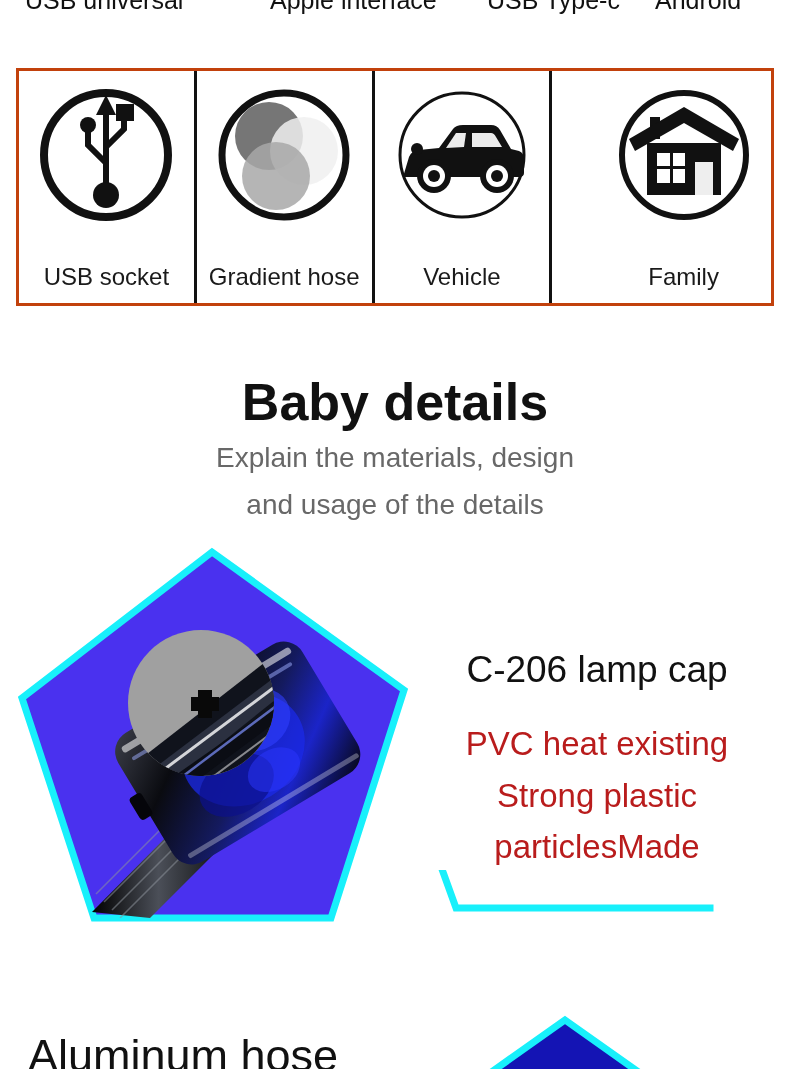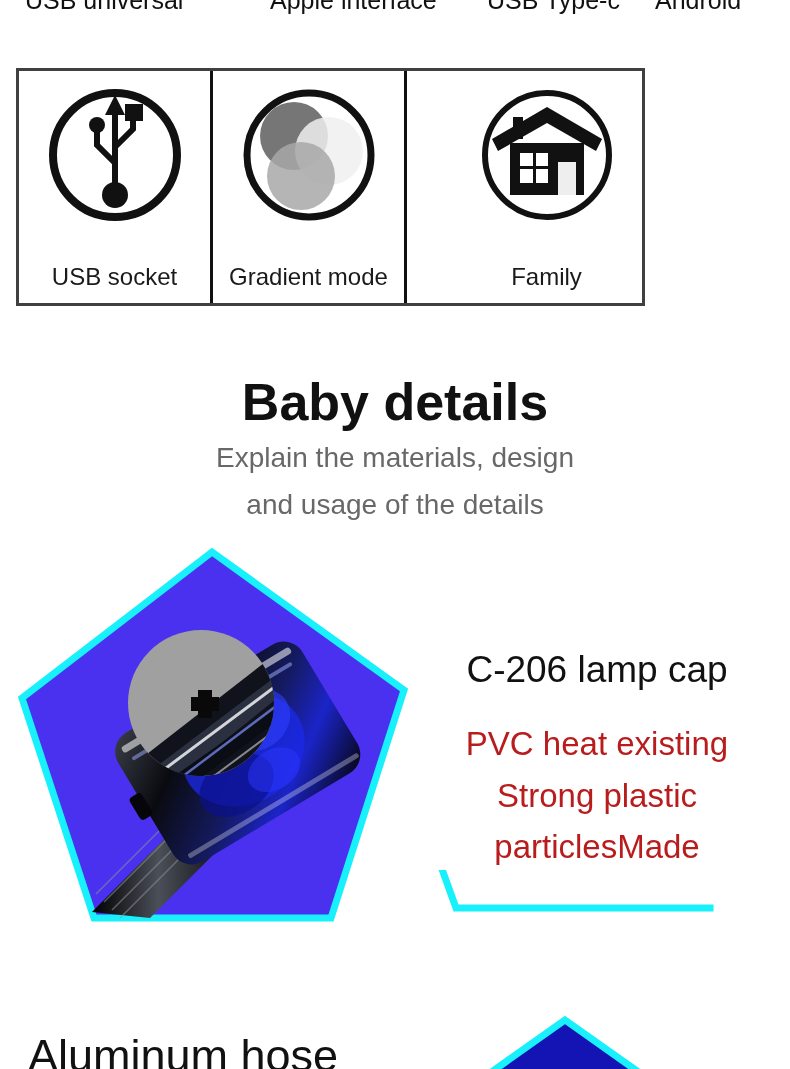--- a/index.html
+++ b/index.html
@@ -22,22 +22,22 @@
     font-family:"Liberation Sans", sans-serif;
   }
   .cl0 { left:25px; }
   .cl1 { left:270px; }
   .cl2 { left:487px; }
   .cl3 { left:655px; }
 
   
   .feature-table {
     position:absolute; left:16px; top:68px;
-    width:629px; height:238px;
-    border:3px solid #404040;
+    width:758px; height:238px;
+    border:3px solid #c2410c;
     display:flex;
   }
   .feature-cell {
     flex:1 1 0;
     border-right:3px solid #111;
     display:flex; flex-direction:column;
     align-items:center; justify-content:flex-start;
     padding-top:10px;
     position:relative;
     background:#fff;
@@ -124,23 +124,45 @@
 
     <div class="feature-cell">
       <div class="feature-icon">
         <svg width="150" height="152" viewBox="0 0 150 152">
           <circle cx="75" cy="74" r="62" fill="none" stroke="#111" stroke-width="7"></circle>
           <circle cx="60" cy="55" r="34" fill="#6f6f6f" fill-opacity="0.95"></circle>
           <circle cx="95" cy="70" r="34" fill="#f0f0f0" fill-opacity="0.85"></circle>
           <circle cx="67" cy="95" r="34" fill="#a8a8a8" fill-opacity="0.85"></circle>
         </svg>
       </div>
-      <div class="feature-label">Gradient mode</div>
-    </div>
-
+      <div class="feature-label">Gradient hose</div>
+    </div>
+
+    <div class="feature-cell">
+      <div class="feature-icon">
+        <svg width="150" height="152" viewBox="0 0 150 152">
+          <circle cx="75" cy="74" r="62" fill="none" stroke="#111" stroke-width="3"></circle>
+
+          <path d="M16 96 L22 76 Q24 70 32 69 L52 67 L66 48 Q69 44 76 44 L104 44 Q110 44 113 49 L124 68 L132 70 Q137 72 137 78 L137 92 Q137 96 132 96 Z" fill="#111"></path>
+
+          <path d="M69 52 L79 52 L77 66 L59 67 Z" fill="#fff" fill-opacity="0.92"></path>
+          <path d="M85 52 L104 52 Q107 52 109 56 L115 66 L85 66 Z" fill="#fff" fill-opacity="0.92"></path>
+
+          <circle cx="30" cy="68" r="6" fill="#111"></circle>
+
+          <circle cx="47" cy="95" r="17" fill="#111"></circle>
+          <circle cx="47" cy="95" r="11" fill="#fff"></circle>
+          <circle cx="47" cy="95" r="6" fill="#111"></circle>
+          <circle cx="110" cy="95" r="17" fill="#111"></circle>
+          <circle cx="110" cy="95" r="11" fill="#fff"></circle>
+          <circle cx="110" cy="95" r="6" fill="#111"></circle>
+        </svg>
+      </div>
+      <div class="feature-label">Vehicle</div>
+    </div>
 
     <div class="feature-cell">
       <div class="feature-icon">
         <svg width="150" height="152" viewBox="0 0 150 152">
           <circle cx="75" cy="74" r="62" fill="none" stroke="#111" stroke-width="6"></circle>
 
           <rect x="41" y="36" width="10" height="22" fill="#111"></rect>
 
           <polygon points="75,26 130,58 124,70 75,42 26,70 20,58" fill="#111"></polygon>
 

